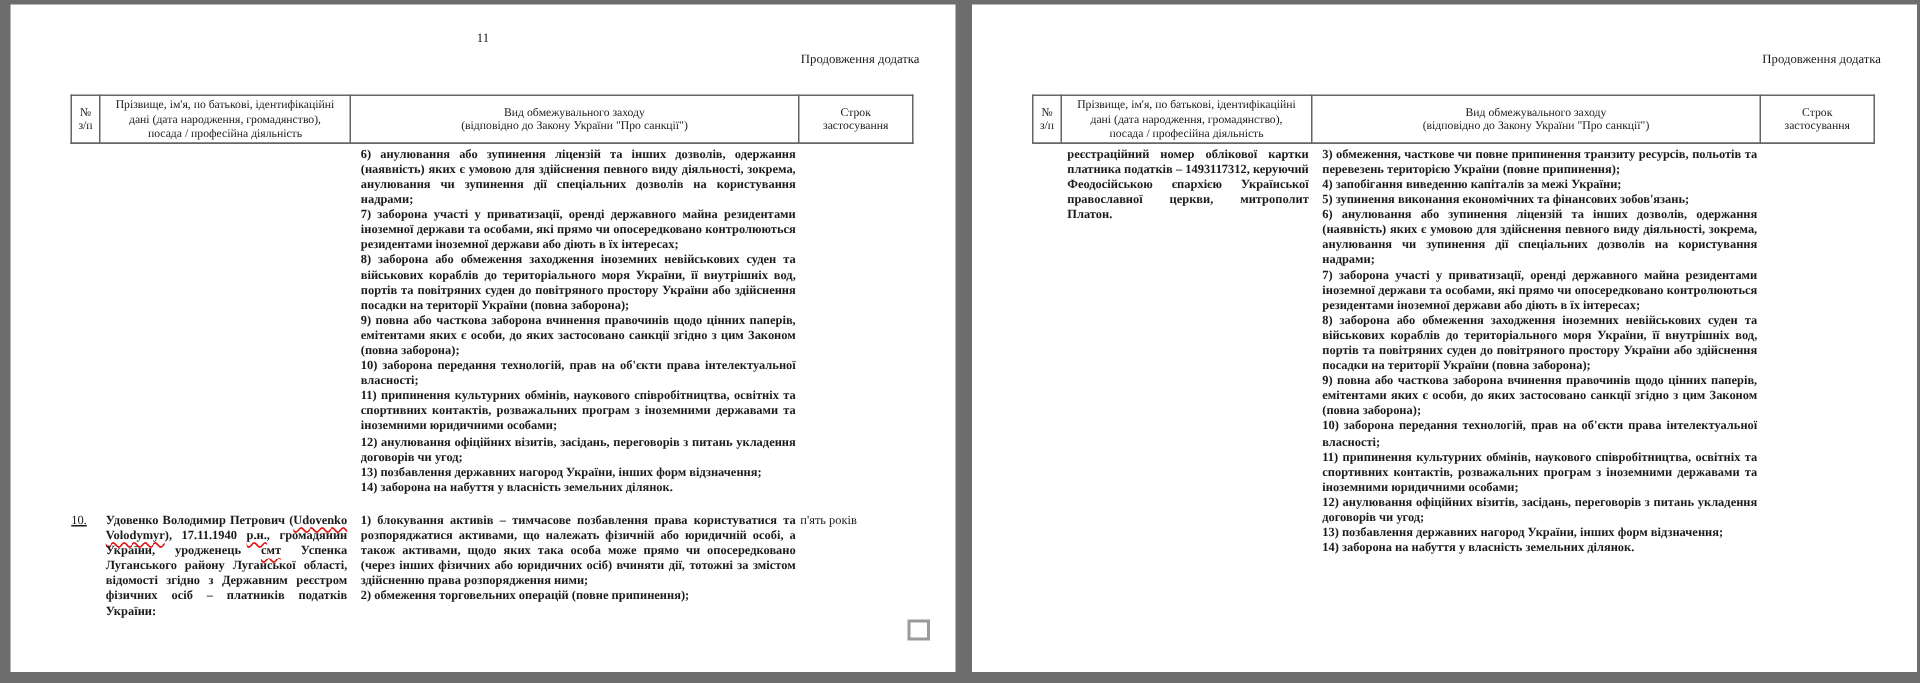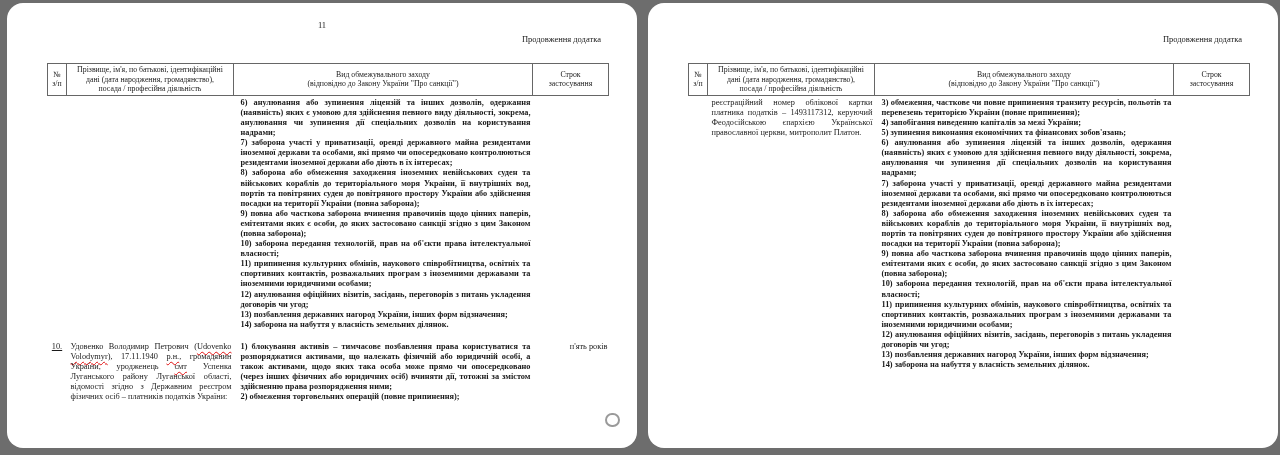--- a/index.html
+++ b/index.html
@@ -1,15 +1,15 @@
 <!DOCTYPE html>
 <html><head>
 <meta charset="utf-8">
 <style>
-  * { margin: 0; padding: 0; box-sizing: border-box; border-radius: 16px; }
+  * { margin: 0; padding: 0; box-sizing: border-box; }
   html, body { width: 1280px; height: 455px; overflow: hidden; }
   body {
     background: #6d6d6d;
     font-family: "Liberation Serif", "DejaVu Serif", serif;
     color: #1a1a1a;
     position: relative;
   }
   .page {
     position: absolute;
     top: 3px;
@@ -21,21 +21,21 @@
   #page-12 { left: 648px; }
   .page-num {
     position: absolute;
     top: 17px; left: 0;
     width: 100%;
     text-align: center;
     font-size: 8.5px;
   }
   .continuation {
     position: absolute;
-    top: 31px; right: 36px;
+    top: 31px; right: 24px;
     font-size: 8.5px;
   }
   table.doc-table {
     position: absolute;
     top: 60px; left: 40px;
     width: 561px;
     border-collapse: collapse;
     table-layout: fixed;
   }
   col.c1 { width: 19px; }
@@ -52,24 +52,24 @@
     height: 31px;
     padding: 1px 2px;
     white-space: pre-line;
   }
   td {
     vertical-align: top;
     font-size: 8.3px;
     line-height: 10.1px;
     padding: 2px 2px 0 7px;
   }
-  td.num-cell { text-align: center; padding: 2px 0 0 0; text-decoration: underline; }
-  td.name-cell { text-align: justify; padding: 0 2px 0 4px; }
+  td.num-cell { padding: 2px 0 0 0; text-decoration: underline; }
+  td.name-cell { text-align: justify; padding: 0 2px 0 4px; font-weight: bold; }
   td.measures { white-space: pre-line; text-align: justify; font-weight: bold; }
-  td.term-cell { text-align: right; padding: 2px 1px 0 1px; }
+  td.term-cell { text-align: left; padding: 2px 1px 0 1px; }
   tr.row-gap > td { padding-top: 12px; }
   .misspell {
     text-decoration: underline;
     text-decoration-style: wavy;
     text-decoration-color: #e01010;
     text-decoration-thickness: 1px;
     text-underline-offset: 2px;
   }
   .anchor-box {
     position: absolute;

